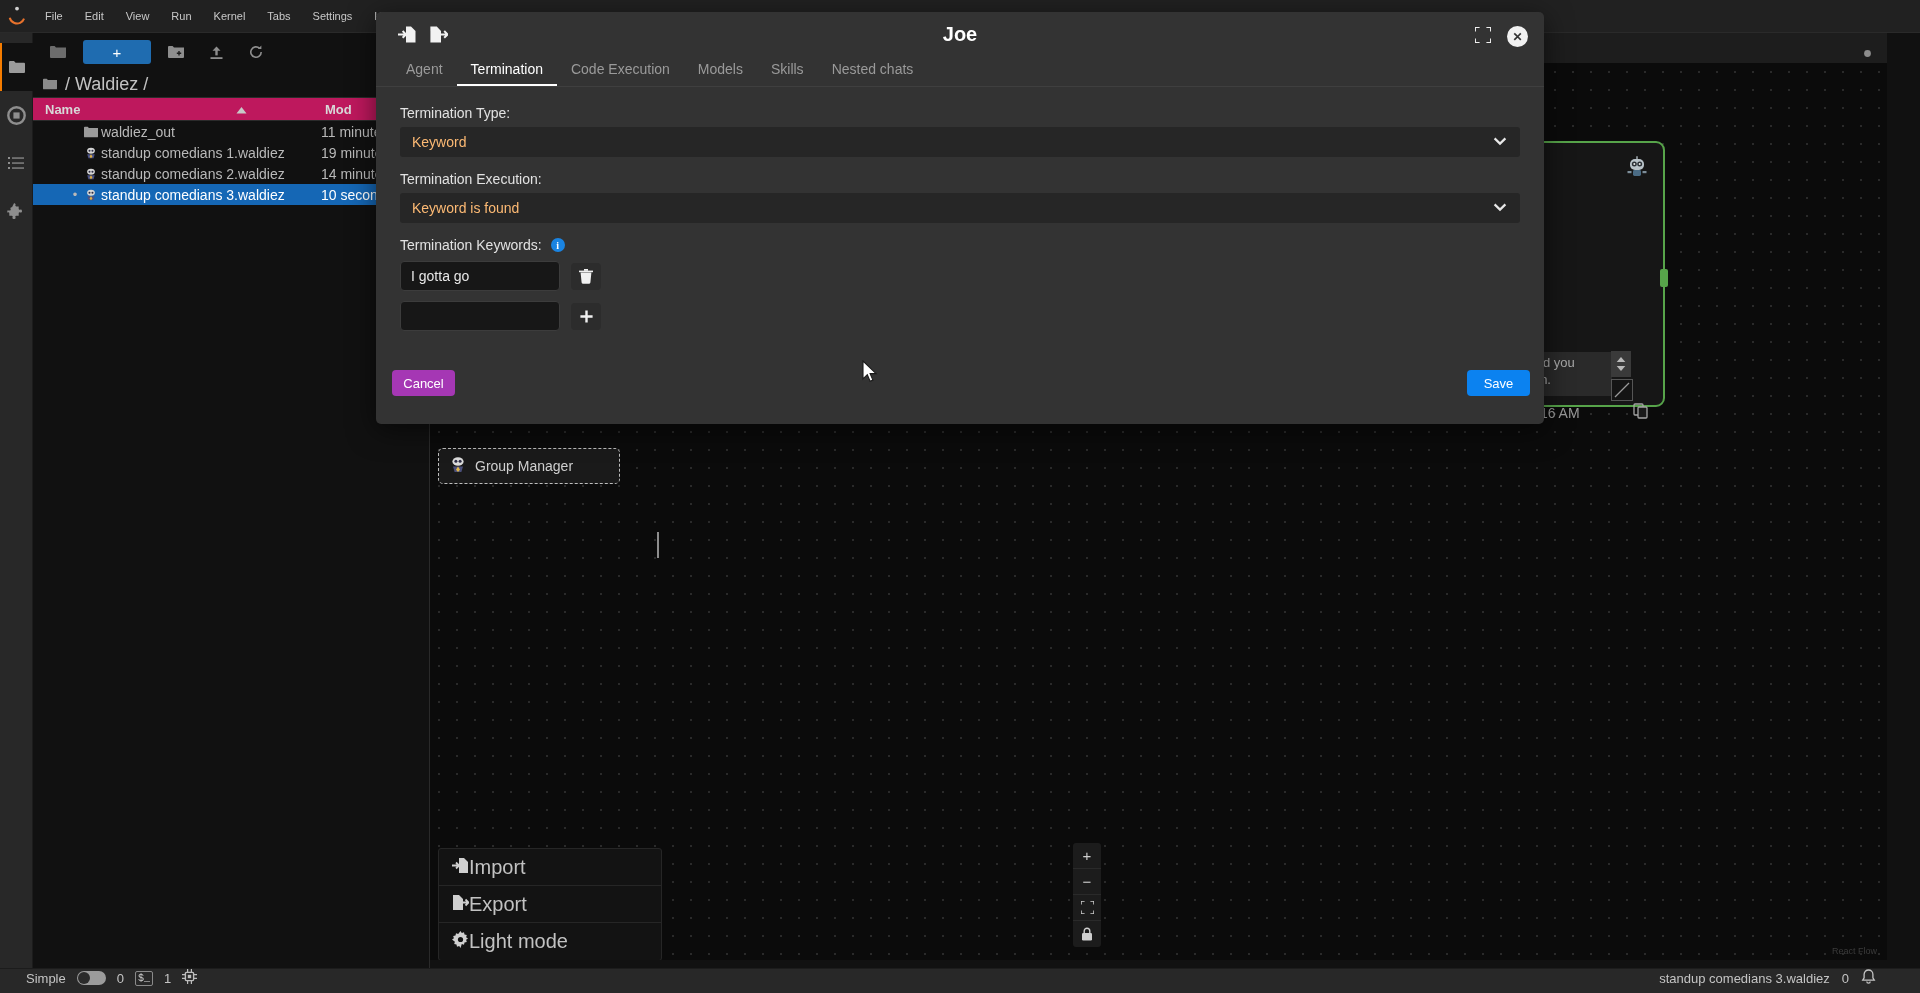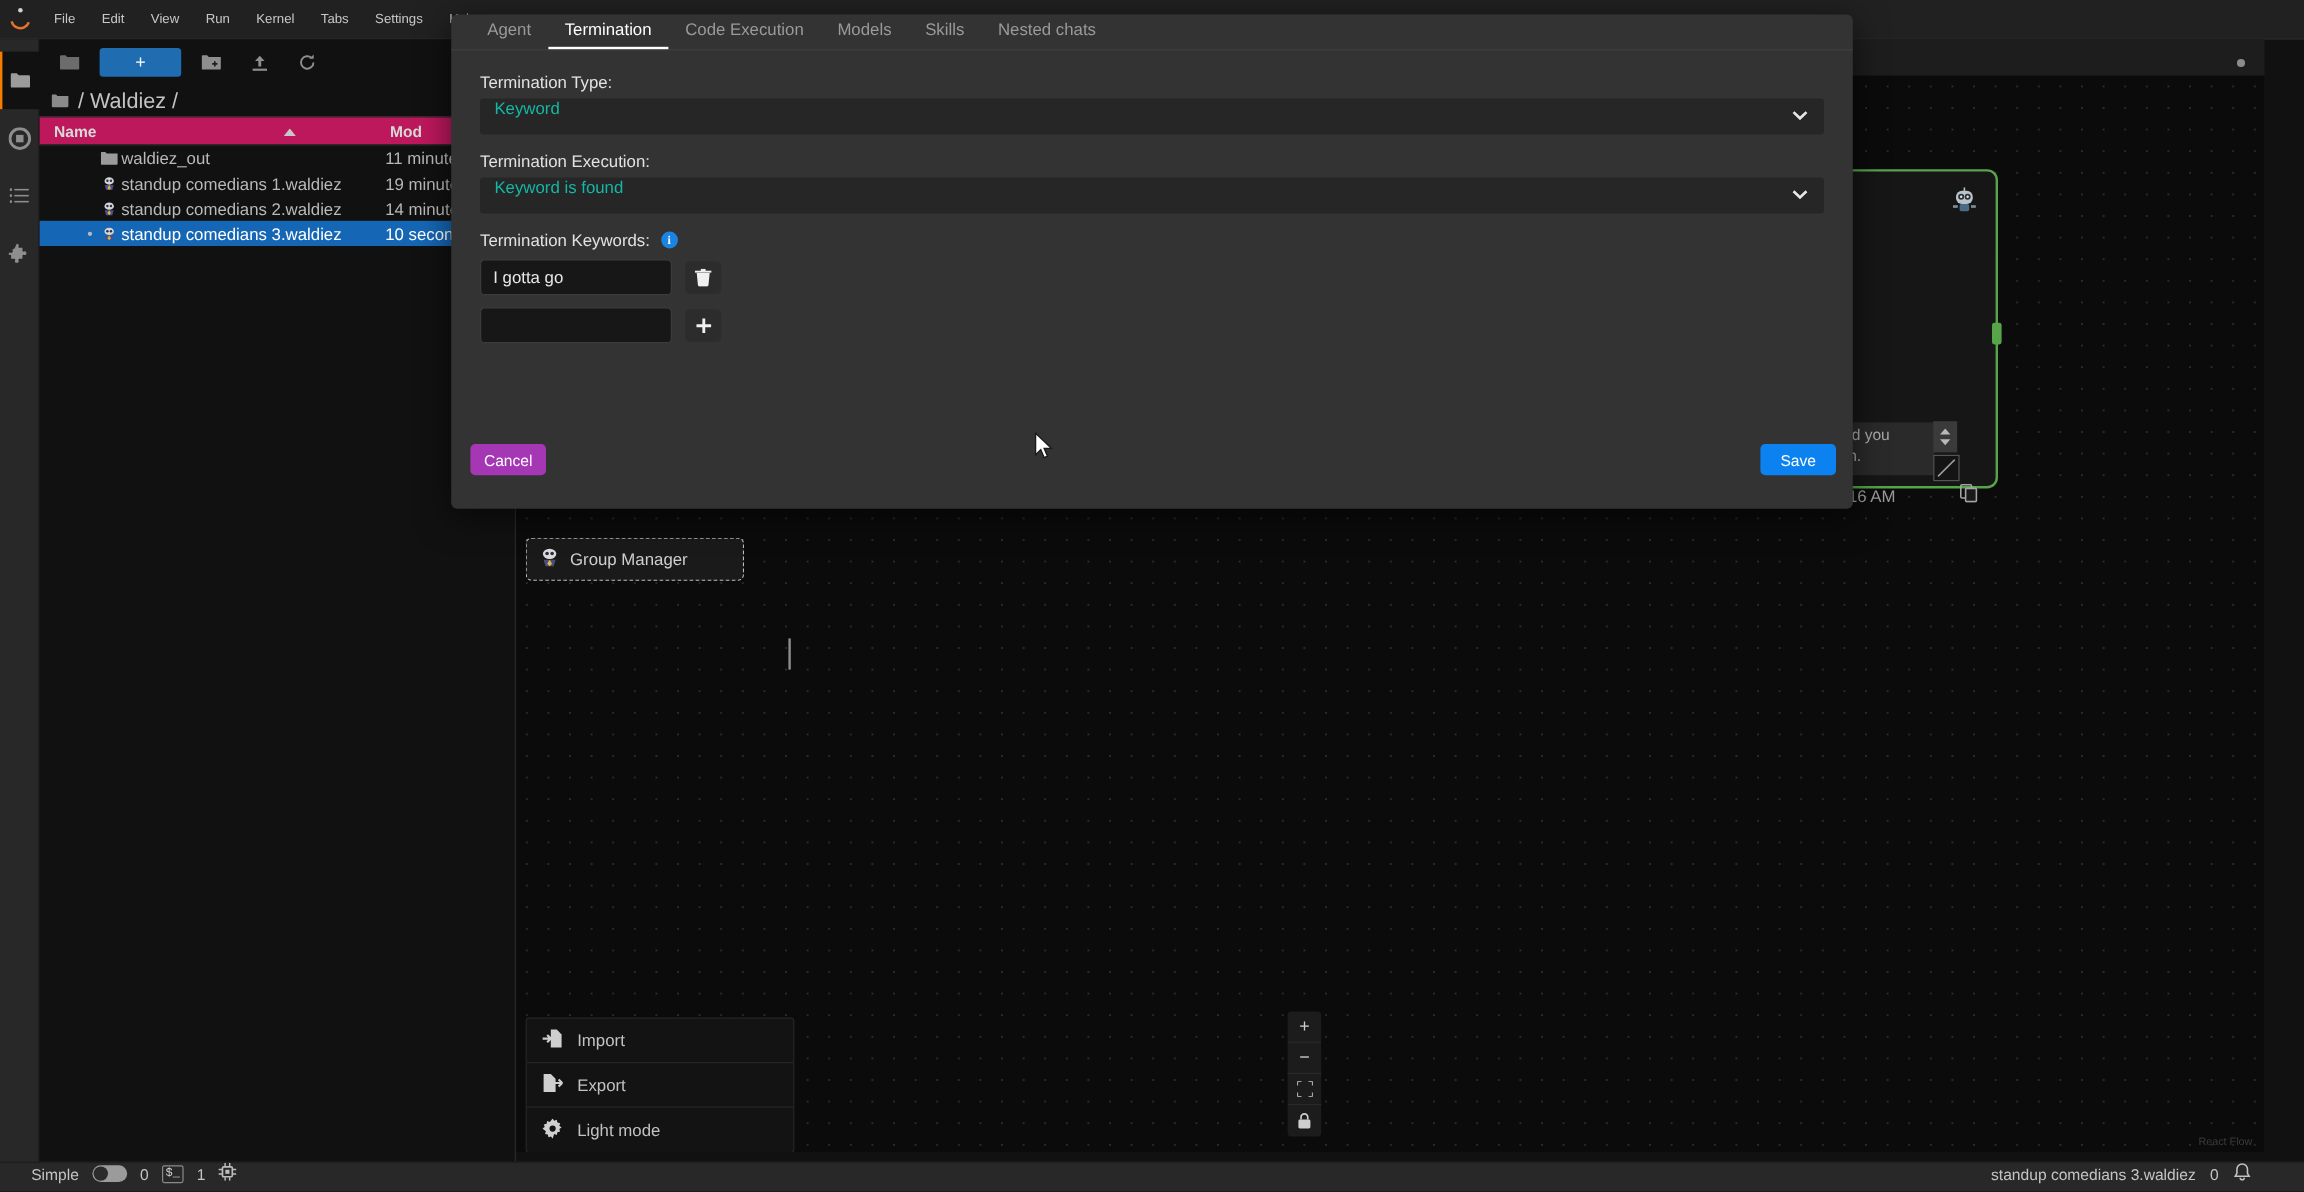--- a/index.html
+++ b/index.html
@@ -138,22 +138,22 @@
     position:absolute; right:-5px; top:126px; width:8px; height:18px;
     background:#57a44a; border-radius:2px; cursor:crosshair;
   }
   #caret { position:absolute; left:227px; top:469px; width:2px; height:26px; background:#8d8d8d; }
   
   #canvas-menu {
     position:absolute; left:8px; top:785px; width:224px;
     background:#131313; border:1px solid #262626; border-radius:3px;
   }
   #canvas-menu .cm-row {
-    height:37px; display:flex; align-items:center; gap:12px; padding-left:13px;
-    font-size:14px; color:#c2c2c2; border-bottom:1px solid #262626; cursor:pointer;
+    height:37px; display:flex; align-items:center; padding-left:13px;
+    font-size:20px; color:#c2c2c2; border-bottom:1px solid #262626; cursor:pointer;
   }
   #canvas-menu .cm-row:last-child { border-bottom:none; }
   #zoom-ctrls {
     position:absolute; left:643px; top:780px; width:28px;
     background:#1c1c1c; border-radius:3px;
   }
   #zoom-ctrls .zc {
     height:26px; display:flex; align-items:center; justify-content:center;
     cursor:pointer; color:#cfcfcf; font-size:15px;
     border-bottom:1px solid #2a2a2a;
@@ -192,22 +192,22 @@
   }
   .mtab {
     padding:5px 14px 7px 14px; font-size:14px; color:#9a9a9a; cursor:pointer;
     border-bottom:2px solid transparent; white-space:nowrap;
   }
   .mtab.active { color:#ffffff; border-bottom:2px solid #ffffff; }
   #modal-body { padding:18px 24px 0 24px; }
   .field-label { font-size:14px; color:#e2e2e2; margin-bottom:6px; }
   .select-box {
     width:1120px; height:30px; background:#262626; border-radius:3px;
-    display:flex; padding:0 12px;
-    font-size:14px; color:#14b8a6; cursor:pointer; position:relative;
+    display:flex; align-items:center; padding:0 12px;
+    font-size:14px; color:#fdba74; cursor:pointer; position:relative;
     margin-bottom:14px;
   }
   .select-box .chev { position:absolute; right:12px; top:6px; }
   .kw-label-row { display:flex; align-items:center; gap:9px; margin:14px 0 8px 0; }
   .kw-label { font-size:14px; color:#e2e2e2; }
   .info-dot {
     width:14px; height:14px; border-radius:50%; background:#1a84e2;
     color:#fff; font-size:10px; font-weight:bold;
     display:flex; align-items:center; justify-content:center;
     font-family:"Liberation Serif", serif; cursor:pointer;
@@ -536,20 +536,47 @@
         </svg>
       </div>
     </div>
 
     <div id="reactflow-mark">React Flow</div>
   </div>
 </div>
 
 <div id="modal-backdrop">
 <div id="modal" style="pointer-events:auto;">
+  <div id="modal-header">
+    <div id="modal-icons">
+      <span class="mi">
+        <svg width="19" height="19" viewBox="0 0 19 19">
+          <path d="M8 1.6h5l4.5 4.5v11.3H8z" fill="#f2f2f2"></path>
+          <path d="M0 9.4h8M4.6 6l3.4 3.4L4.6 12.8" stroke="#f2f2f2" stroke-width="2" fill="none"></path>
+        </svg>
+      </span>
+      <span class="mi">
+        <svg width="19" height="19" viewBox="0 0 19 19">
+          <path d="M1.4 1.6h6.4l4.2 4.5v11.3H1.4z" fill="#f2f2f2"></path>
+          <path d="M10 9.4h8.6M15.2 6l3.4 3.4-3.4 3.4" stroke="#f2f2f2" stroke-width="2" fill="none"></path>
+        </svg>
+      </span>
+    </div>
+    <div id="modal-title">Joe</div>
+    <div id="modal-ctrls">
+      <span id="btn-expand">
+        <svg width="16" height="16" viewBox="0 0 16 16">
+          <g stroke="#f0f0f0" stroke-width="1.9" fill="none">
+            <path d="M0 4.6V0h4.6M11.4 0H16v4.6M16 11.4V16h-4.6M4.6 16H0v-4.6"></path>
+          </g>
+        </svg>
+      </span>
+      <span id="btn-close">✕</span>
+    </div>
+  </div>
 
   <div id="modal-tabs">
         <div class="mtab">Agent</div>
         <div class="mtab active">Termination</div>
         <div class="mtab">Code Execution</div>
         <div class="mtab">Models</div>
         <div class="mtab">Skills</div>
         <div class="mtab">Nested chats</div>
       </div>
 

